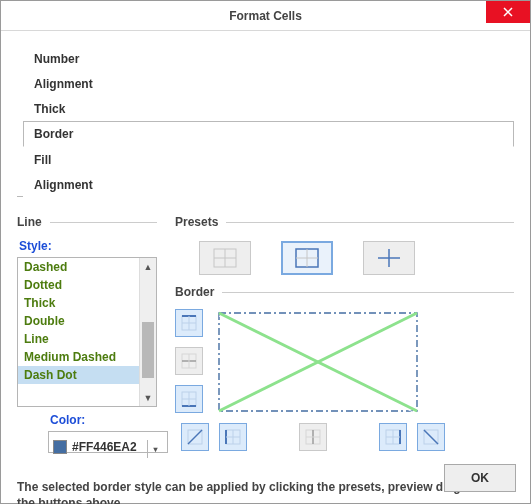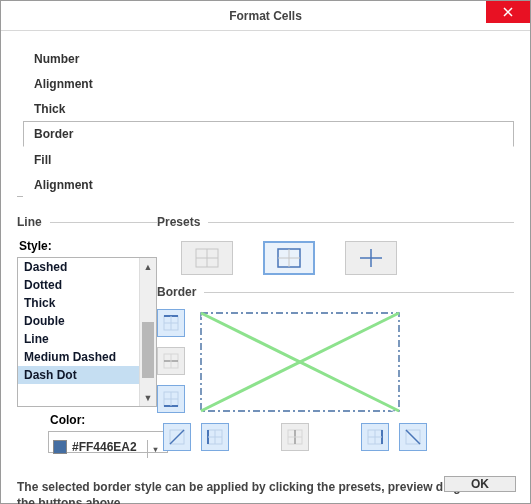--- a/index.html
+++ b/index.html
@@ -7,29 +7,29 @@
   .window { width: 531px; height: 504px; border: 1px solid #9a9a9a; background: #fff; position: relative; font-weight: bold; }
   .titlebar { height: 30px; background: #fff; border-bottom: 1px solid #d8d8d8; position: relative; display: flex; align-items: center; justify-content: center; }
   .titlebar .title { color: #444; font-size: 12px; }
   .close-btn { position: absolute; right: 0; top: 0; width: 44px; height: 22px; background: #e81123; color: #fff; display: flex; align-items: center; justify-content: center; font-size: 13px; font-weight: bold; cursor: default; }
   .close-btn svg { width: 10px; height: 10px; stroke: #fff; stroke-width: 1.5; }
   .content { padding: 14px 16px 8px 16px; height: 473px; position: relative; }
   .tabs { display: flex; border-bottom: 1px solid #b9b9b9; margin-bottom: 18px; padding-left: 6px; flex-direction: column; }
   .tab { padding: 5px 10px; border: 1px solid transparent; border-bottom: none; margin-right: 0; position: relative; top: 1px; color: #333; background: #fff; cursor: default; }
   .tab.active { border-color: #b9b9b9; background: #fff; border-bottom: 1px solid #fff; }
   .tab:not(.active) { border-color: transparent; }
-  .sections { display: flex; }
+  .sections { display: flex; gap: 18px; }
   .col-left { width: 140px; }
   .col-right { flex: 1; }
   .sect-label { color: #444; display: flex; align-items: center; margin-bottom: 10px; }
   .sect-label .line { flex: 1; height: 1px; background: #ccc; margin-left: 8px; }
-  .sub-label { color: #000000; margin: 4px 0 4px 2px; }
+  .sub-label { color: #1d4ed8; margin: 4px 0 4px 2px; }
   .style-list { border: 1px solid #b5b5b5; height: 150px; position: relative; background: #fff; display: flex; }
   .style-items { flex: 1; overflow: hidden; }
-  .style-item { padding: 2px 6px; color: #0f172a; cursor: default; }
+  .style-item { padding: 2px 6px; color: #4d7c0f; cursor: default; }
   .style-item.sel { background: #c5def2; }
   .scrollbar { width: 17px; background: #efefef; border-left: 1px solid #ddd; position: relative; }
   .scroll-arrow { height: 17px; display: flex; align-items: center; justify-content: center; color: #555; font-size: 9px; }
   .scroll-thumb { position: absolute; left: 2px; right: 2px; top: 64px; height: 56px; background: #b8b8b8; border-radius: 0; }
   .color-row { margin-top: 6px; margin-left: 31px; }
   .color-pick { display: flex; align-items: flex-start; border: 1px solid #b5b5b5; height: 22px; width: 120px; padding: 8px 4px; gap: 5px; }
   .color-swatch { width: 14px; height: 14px; background: #446ea2; border: 1px solid #888; }
   .color-text { flex: 1; color: #333; white-space: nowrap; overflow: hidden; }
   .chev-box { width: 16px; height: 18px; border-left: 1px solid #b5b5b5; display: flex; align-items: center; justify-content: center; color: #555; font-size: 8px; }
   .preset-row { display: flex; gap: 30px; padding: 2px 24px 10px 24px; }
@@ -39,21 +39,21 @@
   .border-area { display: flex; align-items: flex-start; gap: 14px; }
   .side-btns { display: flex; flex-direction: column; gap: 10px; margin-top: 0; }
   .small-btn { width: 28px; height: 28px; border: 1px solid #c9c9c9; background: #eeeeee; display: flex; align-items: center; justify-content: center; cursor: default; }
   .small-btn.sel { border: 1px solid #7aa9e0; background: #dcebfb; }
   .small-btn svg { width: 18px; height: 18px; }
   .preview-box { width: 202px; height: 102px; position: relative; margin-top: 2px; }
   .dash-rect { position: absolute; inset: 0; }
   .bottom-btns { display: flex; gap: 10px; margin-left: 6px; margin-top: 10px; }
   .hint { color: #444; margin-top: 26px; line-height: 1.35; }
   .footer { position: absolute; right: 14px; bottom: 12px; display: flex; gap: 8px; }
-  .push-btn { width: 72px; height: 16px; border: 1px solid #a9a9a9; background: #eeeeee; display: flex; align-items: center; justify-content: center; cursor: default; color: #333; }
+  .push-btn { width: 72px; height: 28px; border: 1px solid #a9a9a9; background: #eeeeee; display: flex; align-items: center; justify-content: center; cursor: default; color: #333; }
 </style>
 </head>
 <body>
 
 <div class="window">
   <div class="titlebar">
     <span class="title">Format Cells</span>
     <div class="close-btn">
       <svg viewBox="0 0 10 10">
           <path d="M1 1 L9 9 M9 1 L1 9"></path>

